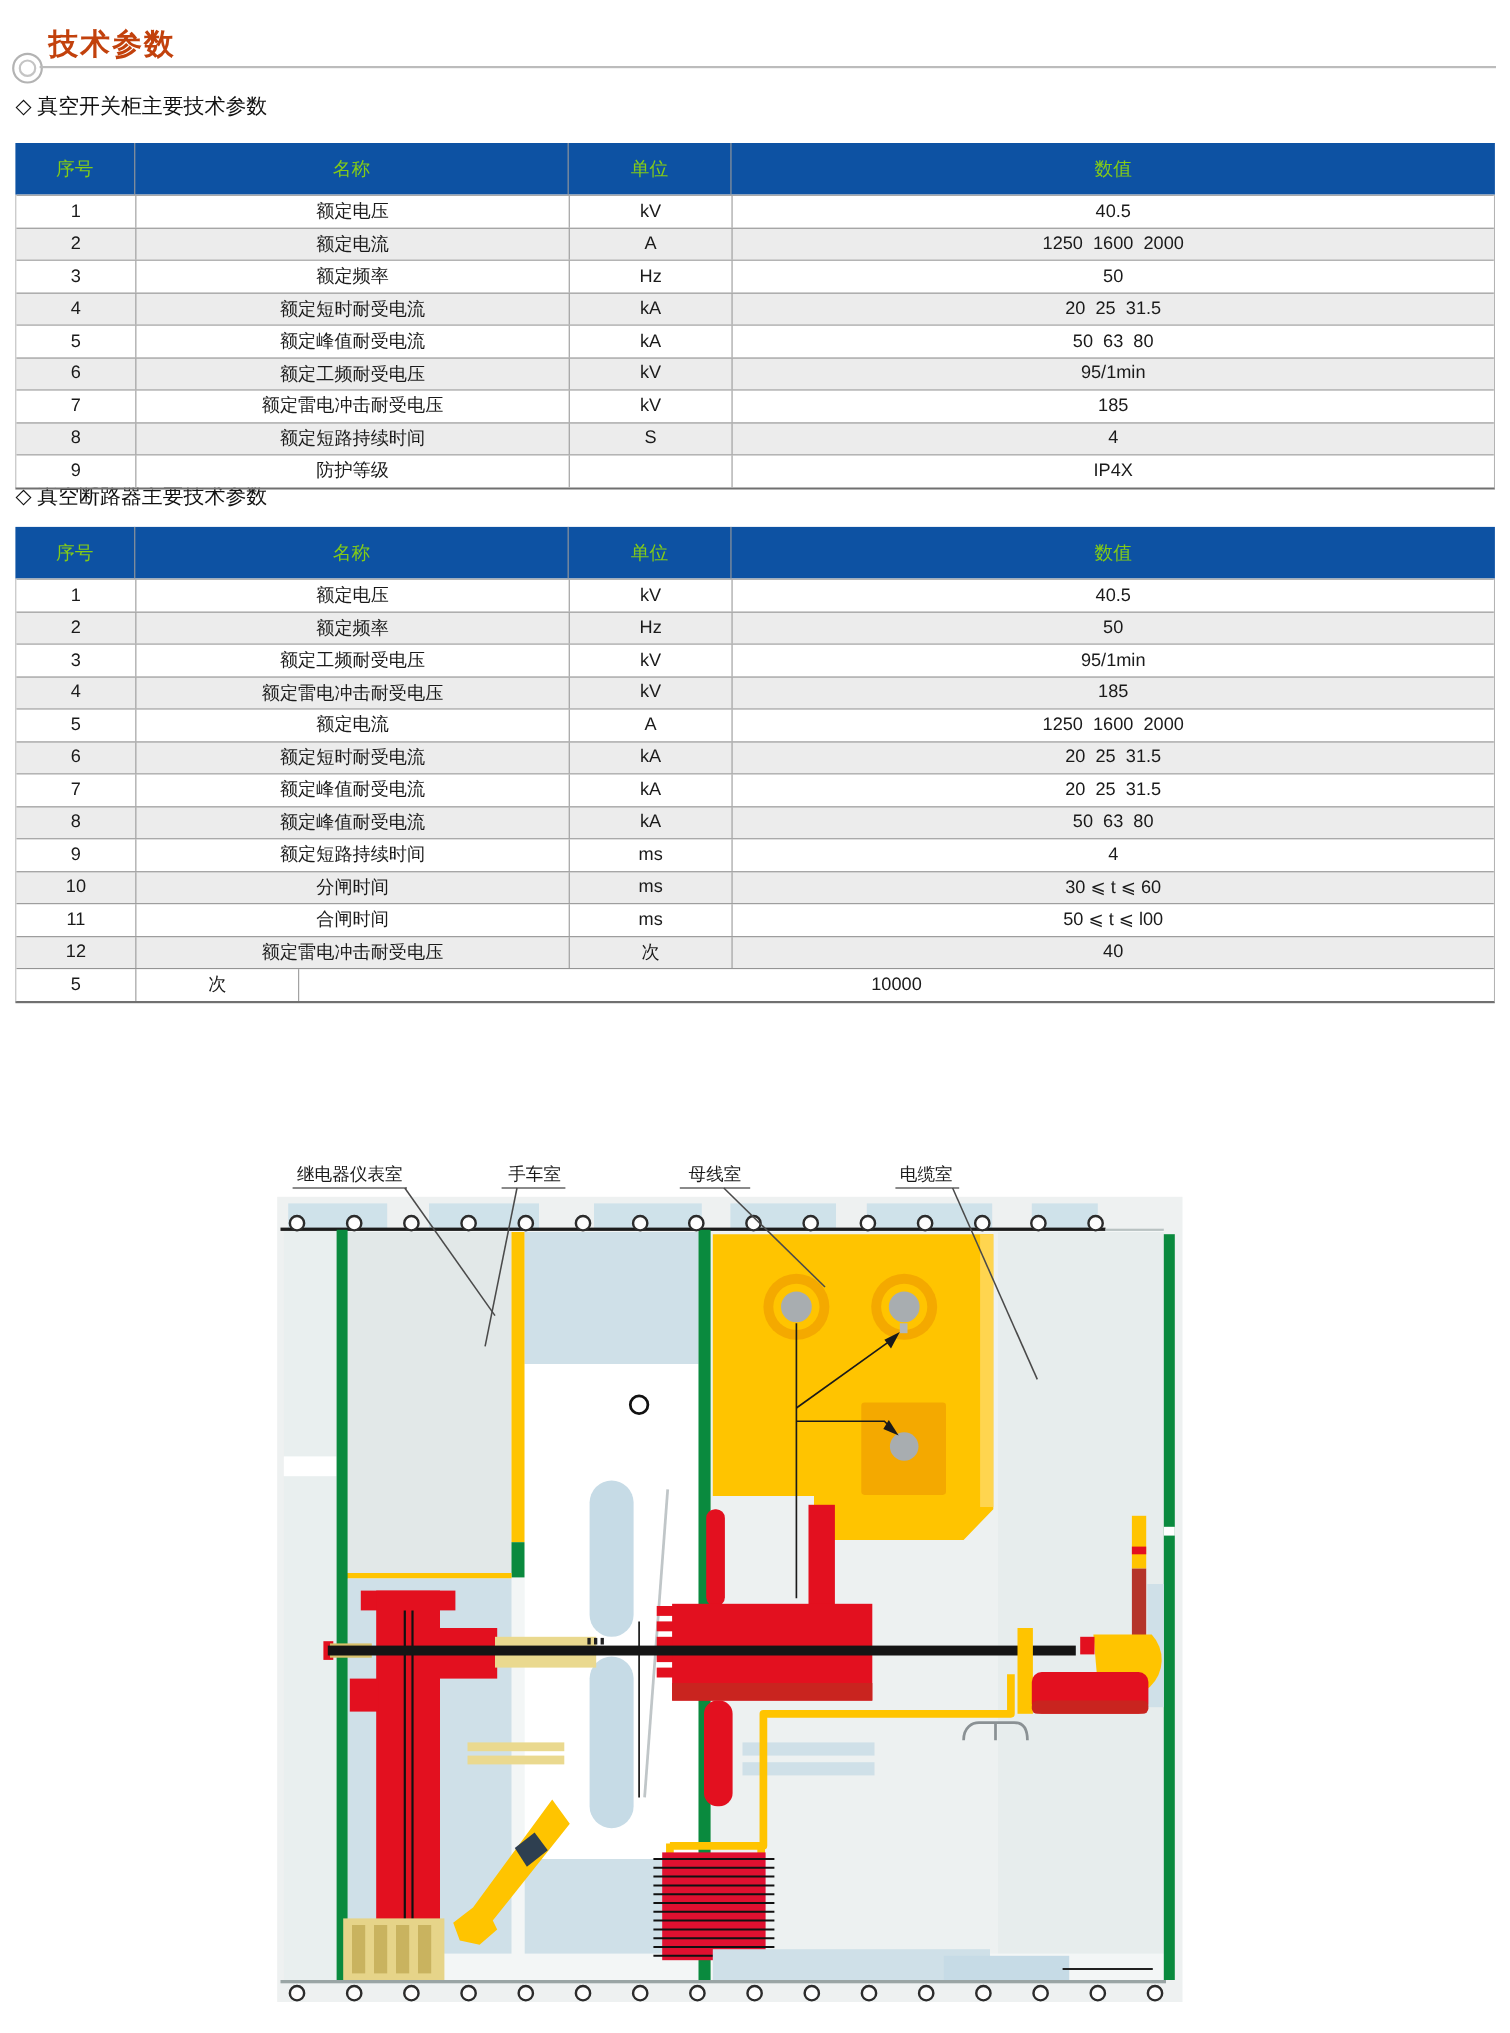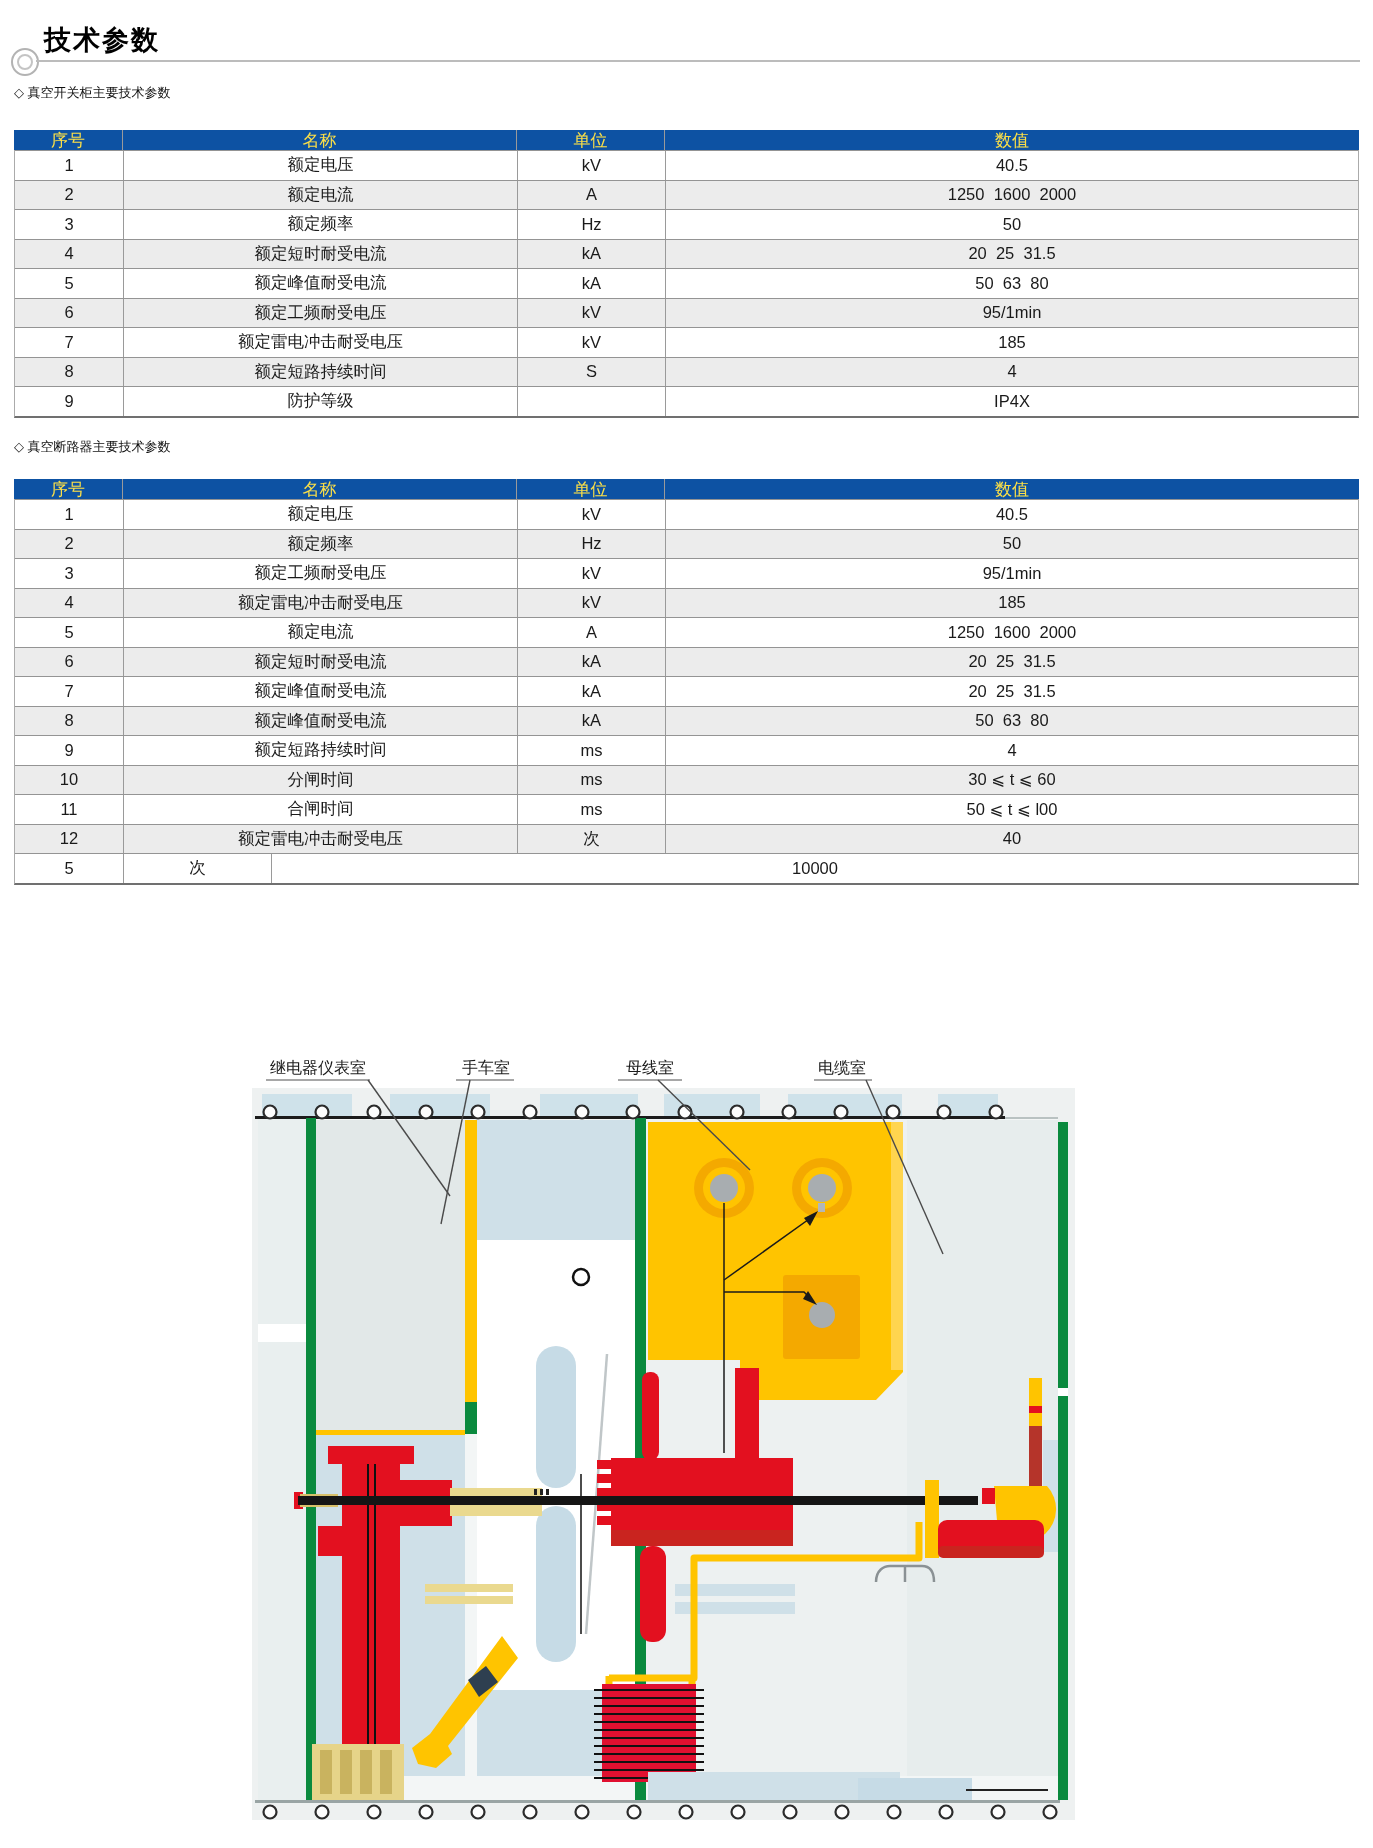--- a/index.html
+++ b/index.html
@@ -1,29 +1,29 @@
 <!DOCTYPE html>
 <html><head>
 <meta charset="utf-8">
 <style>
   html,body{margin:0;padding:0}
   body{width:1373px;height:1848px;background:#ffffff;position:relative;
        font-family:"Liberation Sans","DejaVu Sans",sans-serif;color:#1a1a1a}
   .abs{position:absolute}
-  #page-title{left:44px;top:22px;font-size:27px;font-weight:bold;color:#000000;letter-spacing:2px}
+  #page-title{left:44px;top:22px;font-size:27px;font-weight:bold;color:#c2410c;letter-spacing:2px}
   .ring-o{left:11px;top:48px;width:24px;height:24px;border:2px solid #b3b3b3;border-radius:50%}
   .ring-i{left:17px;top:54px;width:12px;height:12px;border:2px solid #c4c4c4;border-radius:50%}
   #head-rule{left:36px;top:60px;width:1324px;border-top:2px solid #bcbcbc}
-  .subtitle{font-size:13px;color:#111}
+  .subtitle{font-size:19px;color:#111}
   #sub1{left:14px;top:84px}
   #sub2{left:14px;top:438px}
   .tbl{left:14px;width:1345px}
   #tbl1{top:130px}
   #tbl2{top:479px}
-  .hrow{display:flex;height:20px;background:#0d52a3;color:#fde047}
+  .hrow{display:flex;height:47px;background:#0d52a3;color:#84cc16}
   .hrow .cell{font-size:17px}
   .cell{display:flex;align-items:center;justify-content:center;box-sizing:border-box;
         white-space:pre;font-size:16.5px;overflow:hidden}
   .c0{width:108px}.c1{width:394px}.c2{width:148px}.c3{flex:1}
   .cell+.cell{border-left:1px solid #9a9a9a}
   .tbody{border-bottom:2px solid #707070;border-left:1px solid #ababab;border-right:1px solid #ababab}
   .row{display:flex;height:28.5px;border-top:1px solid #949494;background:#fff}
   .row:nth-child(even){background:#ececec}
   .bolt{fill:#fdfdfd;stroke:#2b2b2b;stroke-width:2.2}
   .ldr{stroke:#4a4a4a;stroke-width:1.4;fill:none}

